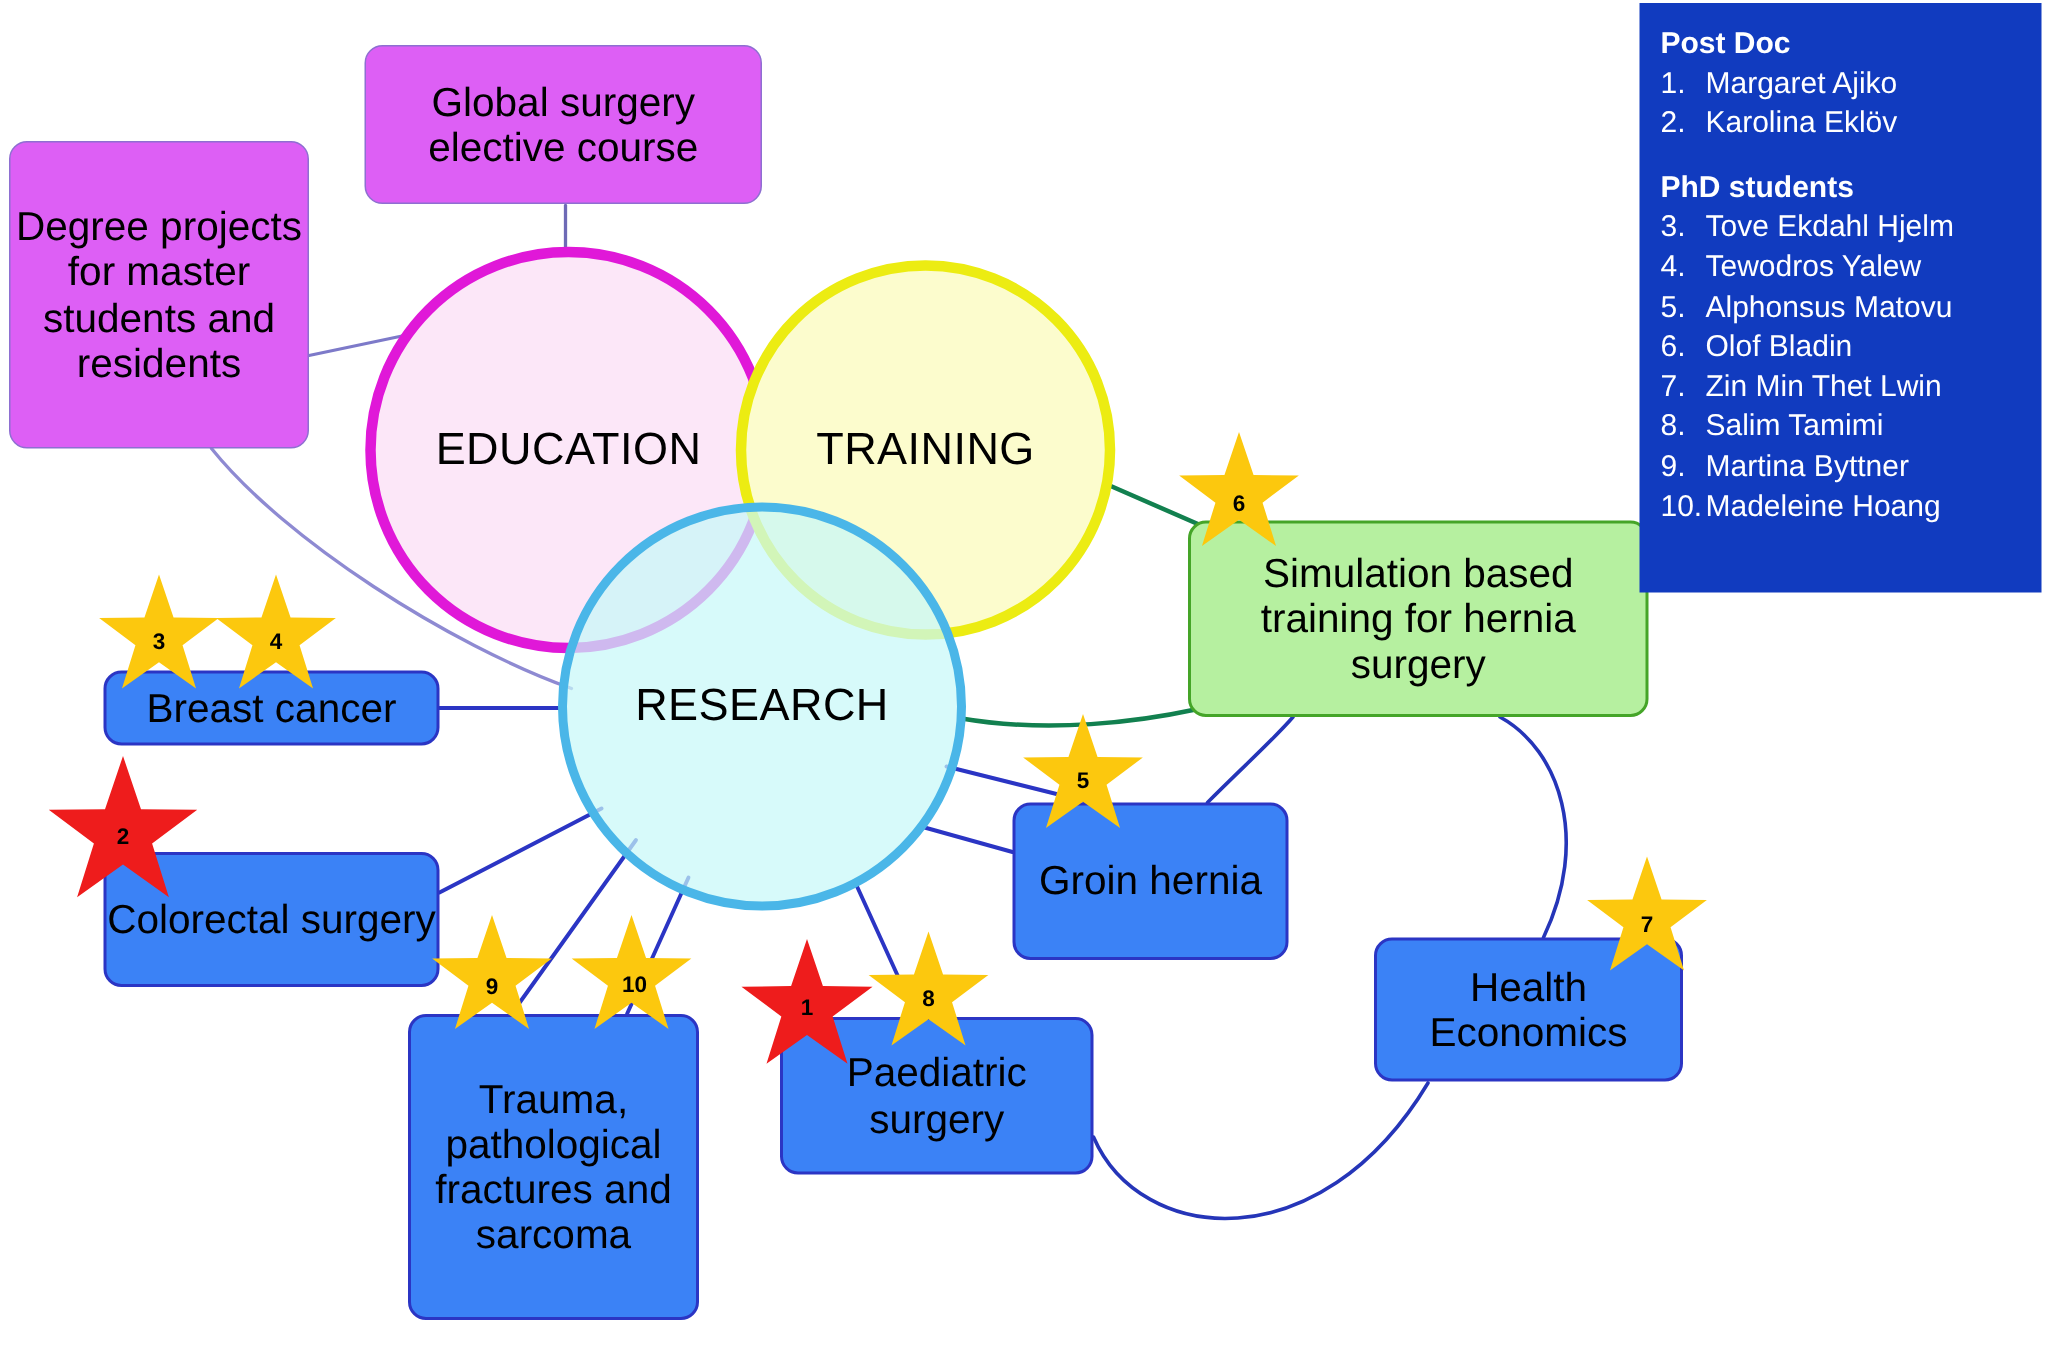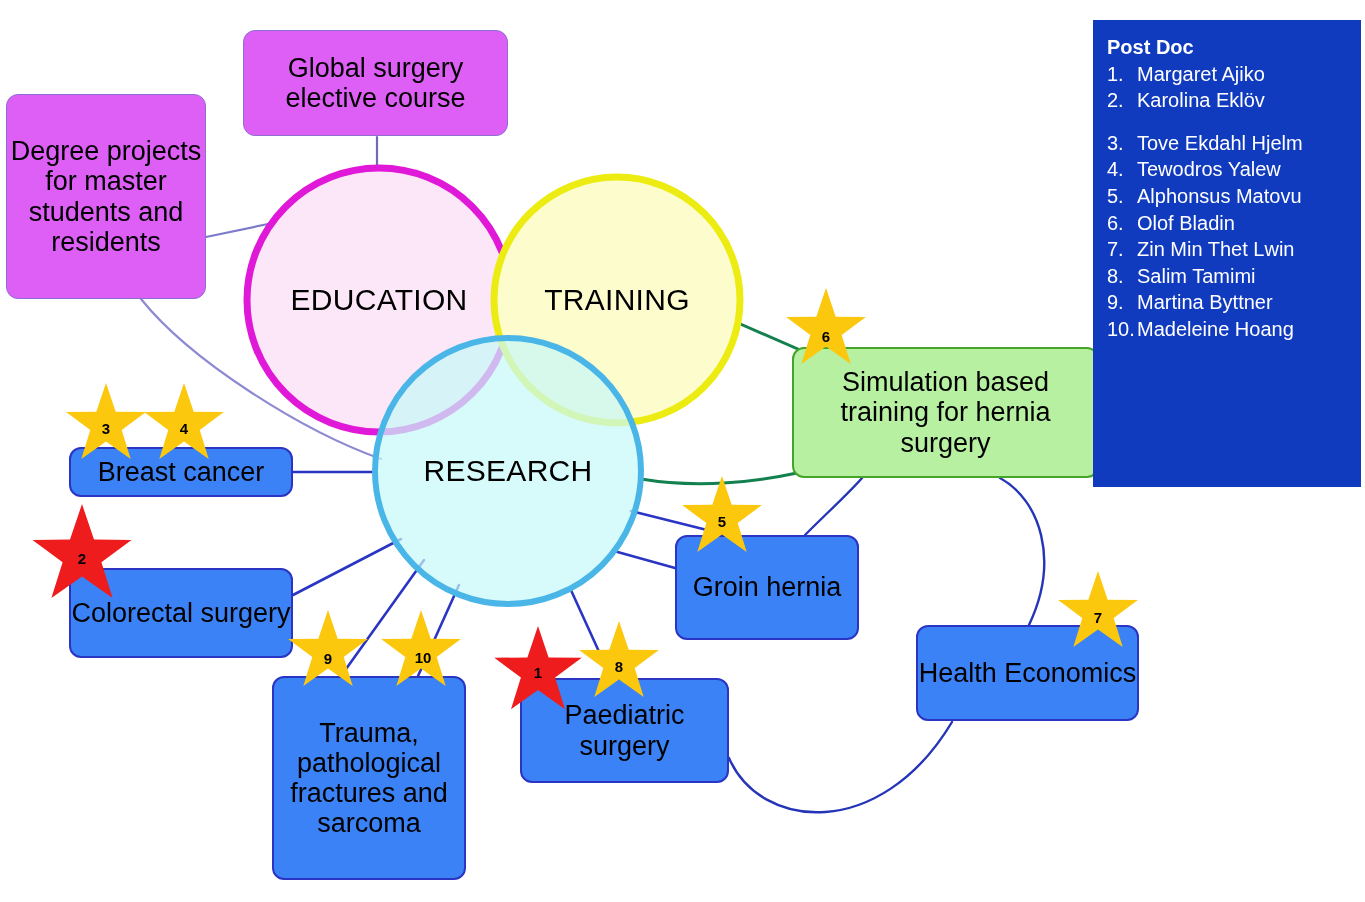--- a/index.html
+++ b/index.html
@@ -90,21 +90,21 @@
       </div>
       <div class="node n-blue" style="left: 272px; top: 676px; width: 194px; height: 204px;">
         <span>Trauma, pathological fractures and sarcoma</span>
       </div>
       <div class="node n-blue" style="left: 520px; top: 678px; width: 209px; height: 105px;">
         <span>Paediatric surgery</span>
       </div>
       <div class="node n-blue" style="left: 675px; top: 535px; width: 184px; height: 105px;">
         <span>Groin hernia</span>
       </div>
-      <div class="node n-blue" style="left: 916px; top: 625px; width: 223px; height: 96px;">
+      <div class="node n-blue" style="left: 916px; top: 625px; width: 206px; height: 96px;">
         <span>Health Economics</span>
       </div>
     </div>
   <div id="labels-host">
       <div class="circlelabel" style="left: 379px; top: 300px;">EDUCATION</div>
       <div class="circlelabel" style="left: 617px; top: 300px;">TRAINING</div>
       <div class="circlelabel" style="left: 508px; top: 471px;">RESEARCH</div>
     </div>
   <div id="starnums-host">
       <div class="starnum" style="left: 538px; top: 672px;">1</div>
@@ -112,33 +112,34 @@
       <div class="starnum" style="left: 106px; top: 428px;">3</div>
       <div class="starnum" style="left: 184px; top: 428px;">4</div>
       <div class="starnum" style="left: 722px; top: 521px;">5</div>
       <div class="starnum" style="left: 826px; top: 336px;">6</div>
       <div class="starnum" style="left: 1098px; top: 617px;">7</div>
       <div class="starnum" style="left: 619px; top: 666px;">8</div>
       <div class="starnum" style="left: 328px; top: 658px;">9</div>
       <div class="starnum" style="left: 423px; top: 657px;">10</div>
     </div>
 
-  <div id="legend" style="left: 1093px; top: 20px; width: 268px; height: 467px; padding: 14px 10px 10px 14px;">
+  <div id="legend" style="left: 1093px; top: 2px; width: 268px; height: 393px; padding: 14px 10px 10px 14px;">
     <div class="lg-h">Post Doc</div>
     <div id="legend-postdoc">
         <div class="lg-row">
           <span class="num">1.</span>
           <span>Margaret Ajiko</span>
         </div>
         <div class="lg-row">
           <span class="num">2.</span>
           <span>Karolina Eklöv</span>
         </div>
       </div>
     <div class="gap"></div>
+    <div class="lg-h">PhD students</div>
     <div id="legend-phd">
         <div class="lg-row">
           <span class="num">3.</span>
           <span>Tove Ekdahl Hjelm</span>
         </div>
         <div class="lg-row">
           <span class="num">4.</span>
           <span>Tewodros Yalew</span>
         </div>
         <div class="lg-row">

